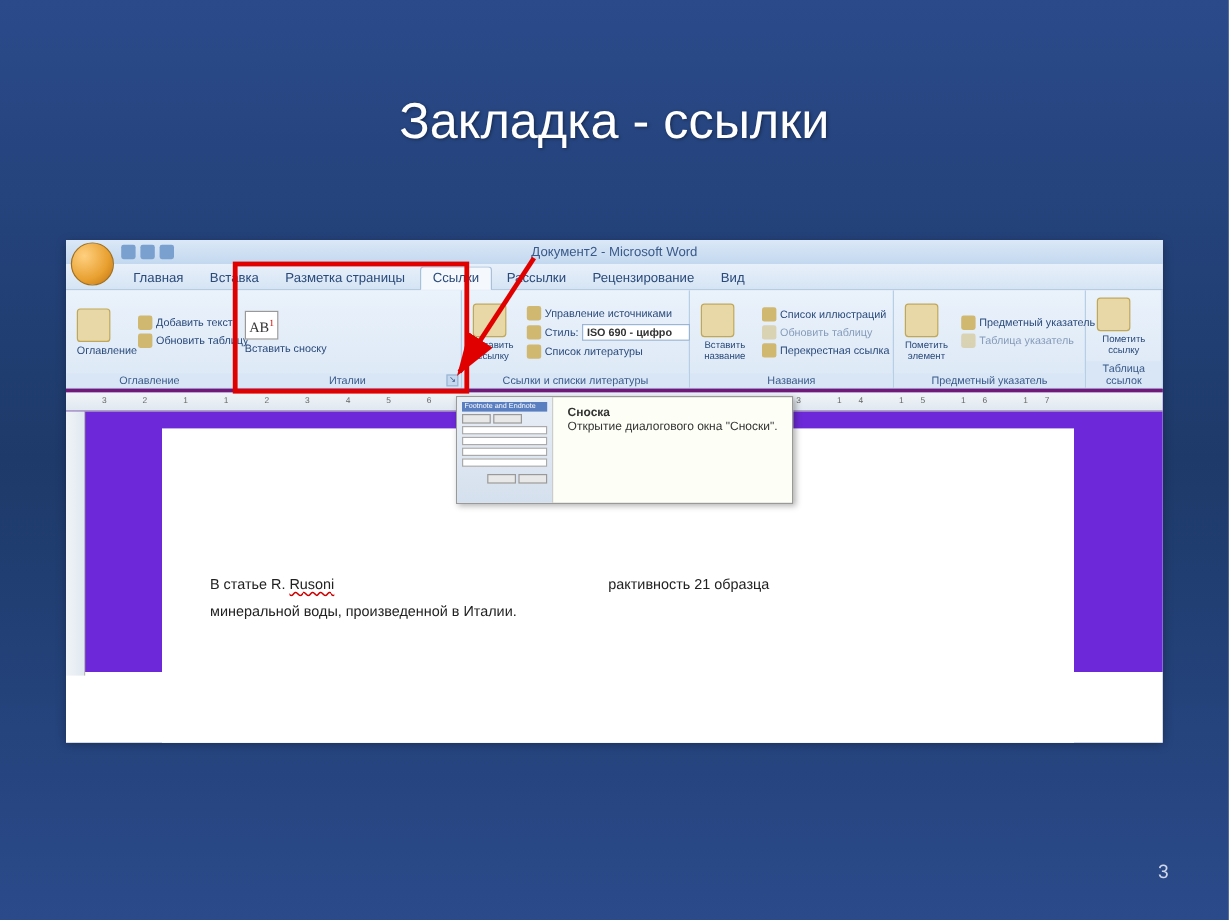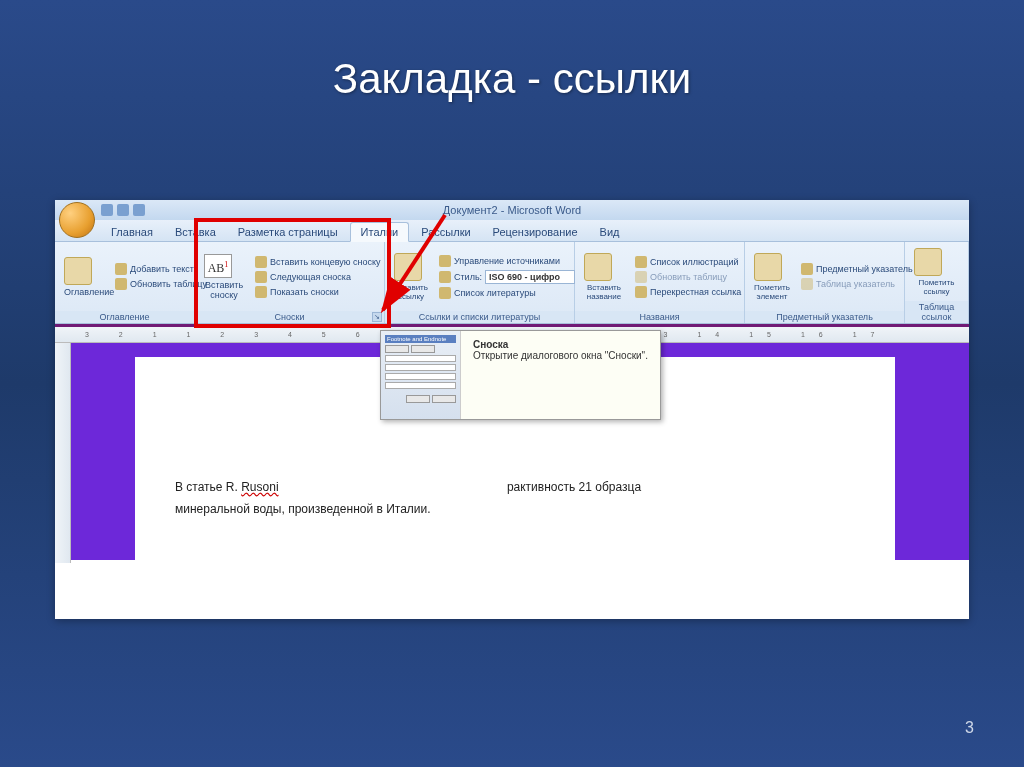--- a/index.html
+++ b/index.html
@@ -9,21 +9,21 @@
   background: linear-gradient(180deg, #2a4a8a 0%, #1e3a6a 50%, #2a4a8a 100%);
   font-family: "Segoe UI", Tahoma, sans-serif;
   position: relative;
   overflow: hidden;
 }
 .slide-title {
   color: #fff;
   font-size: 42px;
   font-weight: 400;
   text-align: center;
-  padding-top: 55px;
+  padding-top: 77px;
   text-shadow: 1px 1px 3px rgba(0,0,0,0.4);
 }
 .screenshot-container {
   position: absolute;
   top: 200px;
   left: 55px;
   width: 914px;
   height: 419px;
   background: #fff;
   box-shadow: 0 2px 8px rgba(0,0,0,0.3);
@@ -251,21 +251,21 @@
       <div class="qat-icon"></div>
       <div class="qat-icon"></div>
     </div>
     <div class="app-title">Документ2 - Microsoft Word</div>
   </div>
 
   <div class="tabs-row">
     <div class="tab">Главная</div>
     <div class="tab">Вставка</div>
     <div class="tab">Разметка страницы</div>
-    <div class="tab active">Италии</div>
+    <div class="tab active">Ссылки</div>
     <div class="tab">Рассылки</div>
     <div class="tab">Рецензирование</div>
     <div class="tab">Вид</div>
   </div>
 
   <div class="ribbon">
 
     <div class="ribbon-group" style="width:140px">
       <div class="group-body">
         <div class="big-btn">
@@ -285,36 +285,22 @@
       </div>
       <div class="group-label">Оглавление</div>
     </div>
 
     <div class="ribbon-group" style="width:190px">
       <div class="group-body">
         <div class="big-btn">
           <div class="ab1-icon">AB<sup>1</sup></div>
           <span>Вставить сноску</span>
         </div>
-        <div class="small-btns">
-          <div class="small-btn">
-              <span class="si"></span>
-              <span>Вставить концевую сноску</span>
-            </div>
-          <div class="small-btn">
-              <span class="si"></span>
-              <span>Следующая сноска</span>
-            </div>
-          <div class="small-btn">
-              <span class="si"></span>
-              <span>Показать сноски</span>
-            </div>
-        </div>
-      </div>
-      <div class="group-label"><span>Сноски</span>
+      </div>
+      <div class="group-label"><span>Италии</span>
         <div class="dialog-launcher">↘</div>
       </div>
     </div>
 
     <div class="ribbon-group" style="width:190px">
       <div class="group-body">
         <div class="big-btn" style="min-width:42px">
           <div class="icon"></div>
           <span style="font-size:8px">Вставить ссылку</span>
         </div>

